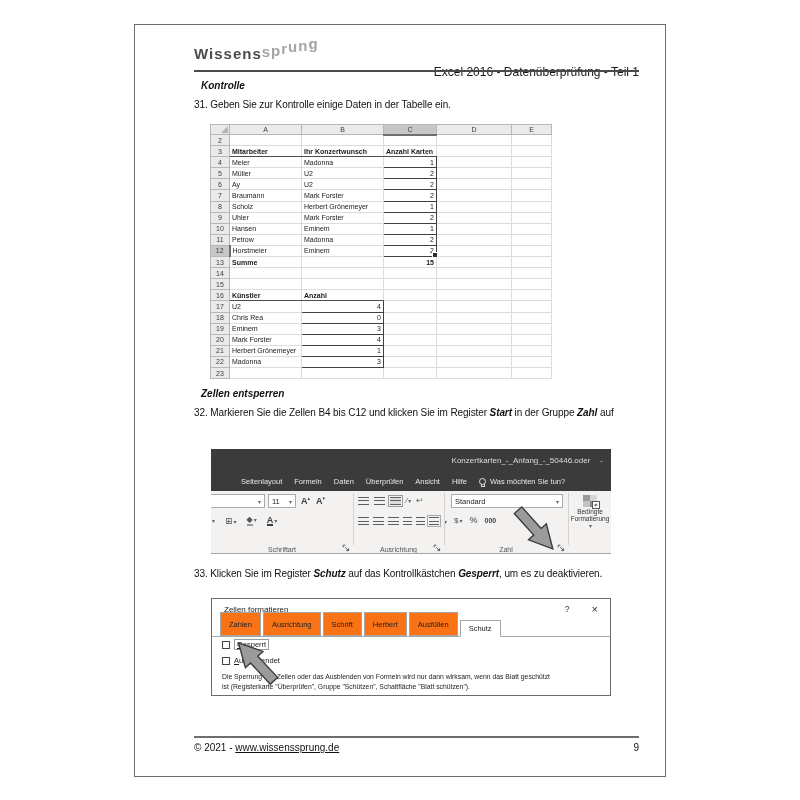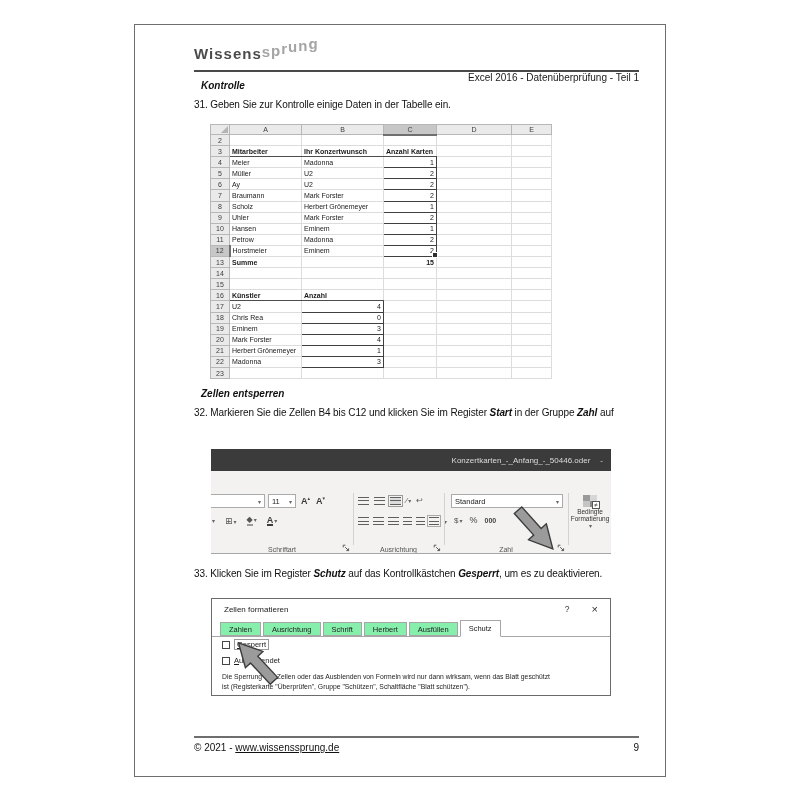--- a/index.html
+++ b/index.html
@@ -4,21 +4,21 @@
 <style>
   html,body{margin:0;padding:0;width:800px;height:800px;background:#ffffff;
     font-family:"Liberation Sans","DejaVu Sans",sans-serif;}
   *{box-sizing:border-box;}
   .page{position:absolute;left:134px;top:24px;width:532px;height:753px;background:#fff;
     border:1.5px solid #6e6e6e;}
   
   .logo{position:absolute;left:59px;top:20px;font-size:15px;font-weight:bold;letter-spacing:1px;color:#4b4b4b;white-space:nowrap;}
   .logo .rise{color:#a4a4a4;}
   .logo .rise span{display:inline-block;}
-  .doc-title{position:absolute;right:26px;top:47px;font-size:10px;color:#1a1a1a;}
+  .doc-title{position:absolute;right:26px;top:40px;font-size:12px;color:#1a1a1a;}
   .header-rule{position:absolute;left:59px;right:26px;top:45px;height:2px;background:#4a4a4a;}
   
   .h-sec{position:absolute;left:66px;font-size:10px;font-weight:bold;font-style:italic;color:#111;}
   .step{position:absolute;left:59px;width:462px;font-size:10px;letter-spacing:-0.1px;color:#111;line-height:15px;}
   .step b{font-style:italic;}
   .step .cont{display:block;padding-left:17px;}
   #sec-kontrolle{top:55px;} #step31{top:72px;}
   #sec-entsperren{top:363px;} #step32{top:380px;}
   #step33{top:541px;}
   .mini-launch{display:inline-block;width:10px;height:10px;border:1px solid #888;vertical-align:-2px;
@@ -75,22 +75,22 @@
   
   .arrow{position:absolute;z-index:5;}
   
   .dlg{position:absolute;left:76px;top:573px;width:400px;height:98px;background:#fff;border:1px solid #6b6b6b;}
   .dtitle{position:absolute;top:0;left:0;right:0;height:20px;display:flex;align-items:center;padding:0 12px;
     font-size:8px;color:#1a1a1a;}
   .dtitle .help{margin-left:auto;font-size:8.5px;color:#333;}
   .dtitle .close{margin-left:22px;font-size:11px;color:#333;line-height:10px;}
   .dtabs{position:absolute;left:0;right:0;top:20px;height:18px;padding-left:8px;display:flex;align-items:flex-end;
     border-bottom:1px solid #a6a6a6;}
-  .dtab{font-size:7.5px;color:#222;padding:0 8px;border:1px solid #a6a6a6;background:#86efac;margin-right:2px;
-    height:14px;display:flex;align-items:center;}
+  .dtab{font-size:7.5px;color:#222;padding:0 8px;border:1px solid #a6a6a6;background:#f97316;margin-right:2px;
+    height:24px;display:flex;align-items:center;}
   .dtab.active{background:#fff;border-bottom-color:#fff;height:17px;margin-bottom:-1px;}
   .cbrow{position:absolute;left:10px;display:flex;align-items:center;gap:4px;font-size:7.5px;color:#1a1a1a;}
   .cb{width:8px;height:8px;border:1px solid #454545;background:#fff;flex:none;}
   .focusbox{border:1px solid #9a9a9a;padding:0 2px;}
   .acc::first-letter{text-decoration:underline;}
   #cbrow1{top:40px;} #cbrow2{top:57px;}
   .dnote{position:absolute;left:10px;right:6px;top:73px;font-size:6.8px;line-height:10px;color:#1d1d1d;}
   
   .footer-rule{position:absolute;left:59px;right:26px;top:711px;height:2px;background:#6e6e6e;}
   .foot-left{position:absolute;left:59px;top:717px;font-size:10px;color:#111;}
@@ -315,20 +315,34 @@
   <div class="h-sec" id="sec-entsperren">Zellen entsperren</div>
   <div class="step" id="step32">
     <span>32.</span>
     <span>Markieren Sie die Zellen B4 bis C12 und klicken Sie im Register </span><b>Start</b><span> in der Gruppe </span><b>Zahl</b><span> auf</span>
   </div>
 
   <div class="ribbon">
     <div class="rb-title">
       <span>Konzertkarten_-_Anfang_-_50446.oder</span>
       <span>-</span>
+    </div>
+    <div class="rb-tabs">
+      <span class="tabs">
+          <span>Seitenlayout</span>
+          <span>Formeln</span>
+          <span>Daten</span>
+          <span>Überprüfen</span>
+          <span>Ansicht</span>
+          <span>Hilfe</span>
+        </span>
+      <span class="tellme">
+        <span class="bulb"></span>
+        <span>Was möchten Sie tun?</span>
+      </span>
     </div>
     <div class="rb-body">
 
       <div class="grp" style="left:0;width:142px">
         <div class="combo" style="left:-6px;top:3px;width:60px">
             <span class="dd">▾</span>
           </div>
         <div class="combo" style="left:57px;top:3px;width:28px">
             <span>11</span>
             <span class="dd">▾</span>

